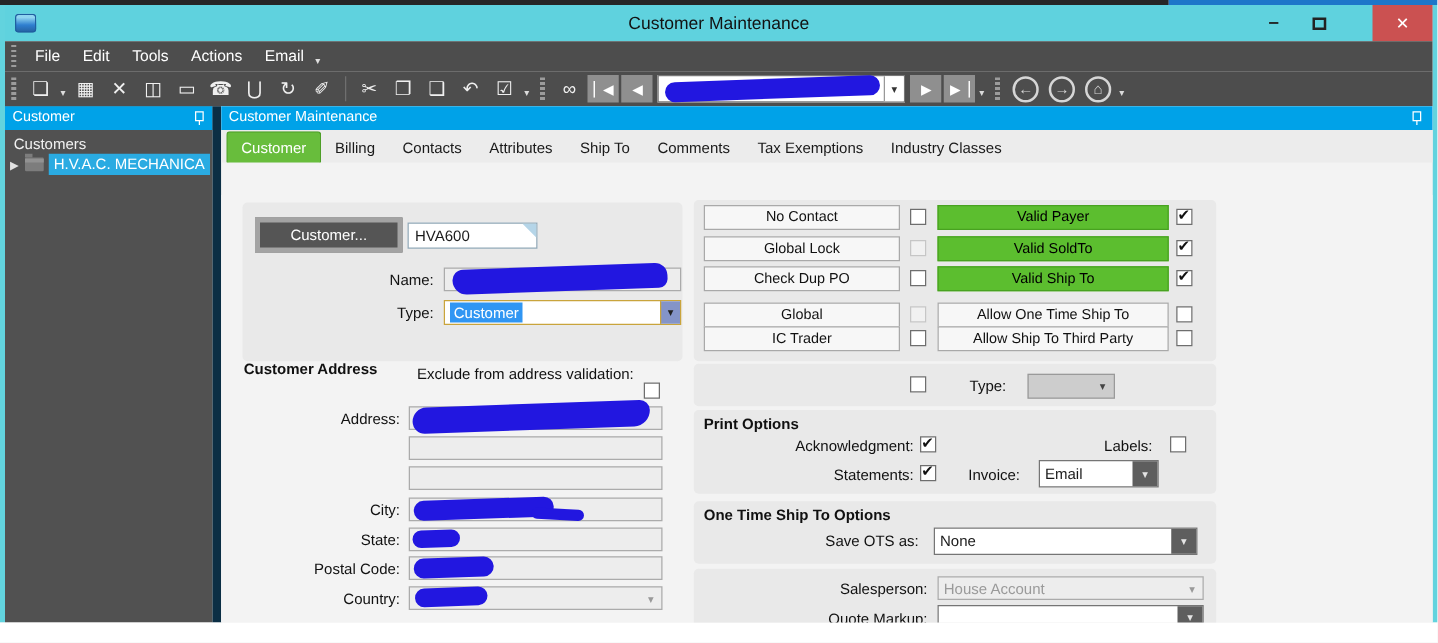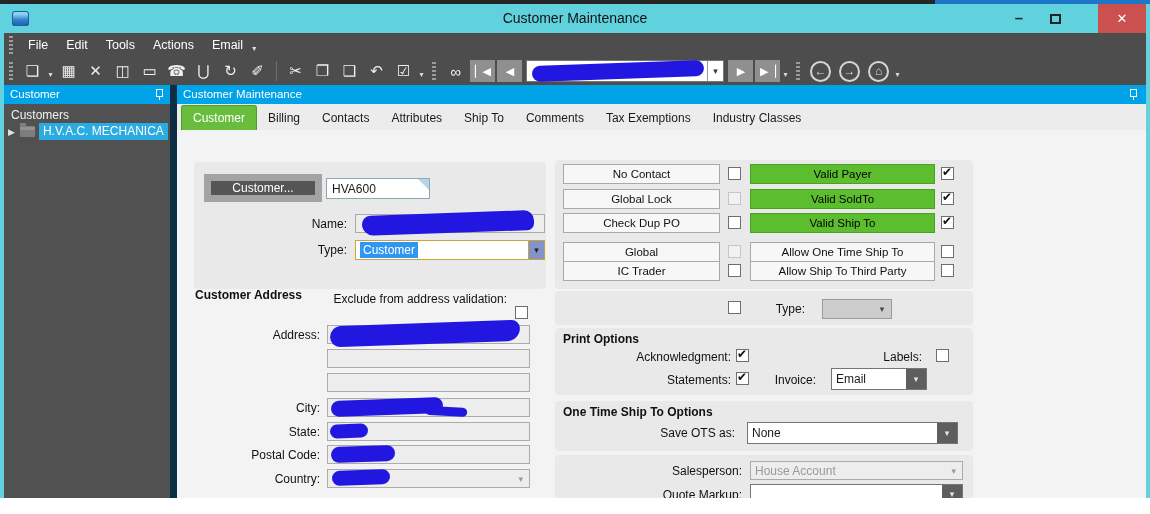--- a/index.html
+++ b/index.html
@@ -67,21 +67,21 @@
   .tab{padding:5px 11px 5px;font-size:12px;color:#1a1a1a;}
   .tab.active{background:#68bd3c;border:1px solid #4d9e27;border-bottom:none;border-radius:3px 3px 0 0;color:#fff;}
   .content{left:0;right:0;top:71px;bottom:0;background:#f3f3f3;}
 
   .group{position:absolute;background:#e9e9e9;border-radius:4px;}
   .glabel{position:absolute;font-weight:bold;font-size:12px;color:#111;}
   .flabel{position:absolute;text-align:right;font-size:12px;color:#111;}
   .tin{position:absolute;background:#ededed;border:1px solid #ababab;}
   .tin.white{background:#fff;border-color:#8fa6b5;}
   .fold{position:absolute;right:0;top:0;width:0;height:0;border-left:11px solid transparent;border-top:11px solid #b5d5e8;}
-  .darkbtn{position:absolute;background:#555;border:7px solid #a3a3a3;color:#fff;font-size:12px;display:flex;align-items:center;justify-content:center;}
+  .darkbtn{position:absolute;background:#555;border:4px solid #a3a3a3;color:#fff;font-size:12px;display:flex;align-items:center;justify-content:center;}
   .combo{position:absolute;background:#fff;border:1px solid #757575;font-size:12px;}
   .combo .val{position:absolute;left:4px;top:50%;transform:translateY(-50%);white-space:nowrap;}
   .combo .dbtn{position:absolute;right:0;top:0;bottom:0;width:20px;background:#5e5e5e;color:#e4e4e4;display:flex;align-items:center;justify-content:center;font-size:9px;}
   .combo.gold{border-color:#c9a43c;}
   .combo.gold .val{background:#3096f3;color:#fff;padding:1px 3px;}
   .combo.gold .dbtn{width:16px;background:#8494c8;color:#222;border-left:1px solid #c9a43c;}
   .combo.gray{background:#cdcdcd;border-color:#9a9a9a;}
   .combo.gray .dbtn{background:#c4c4c4;color:#444;width:18px;}
   .combo.ghost{background:#ededed;border-color:#ababab;color:#9a9a9a;}
   .combo.ghost .val{color:#9a9a9a;}

